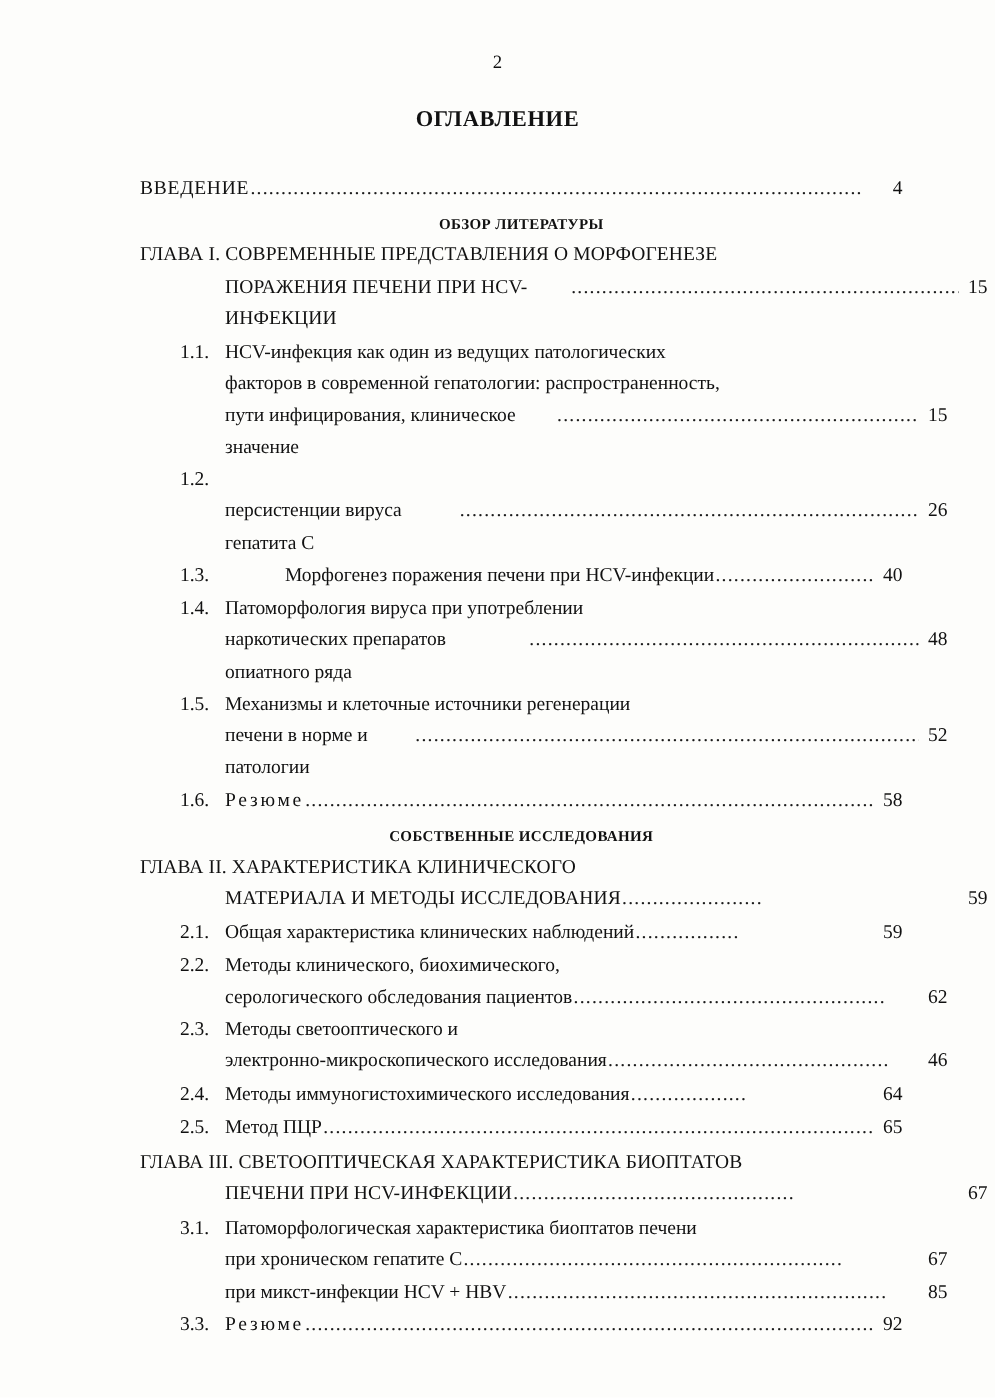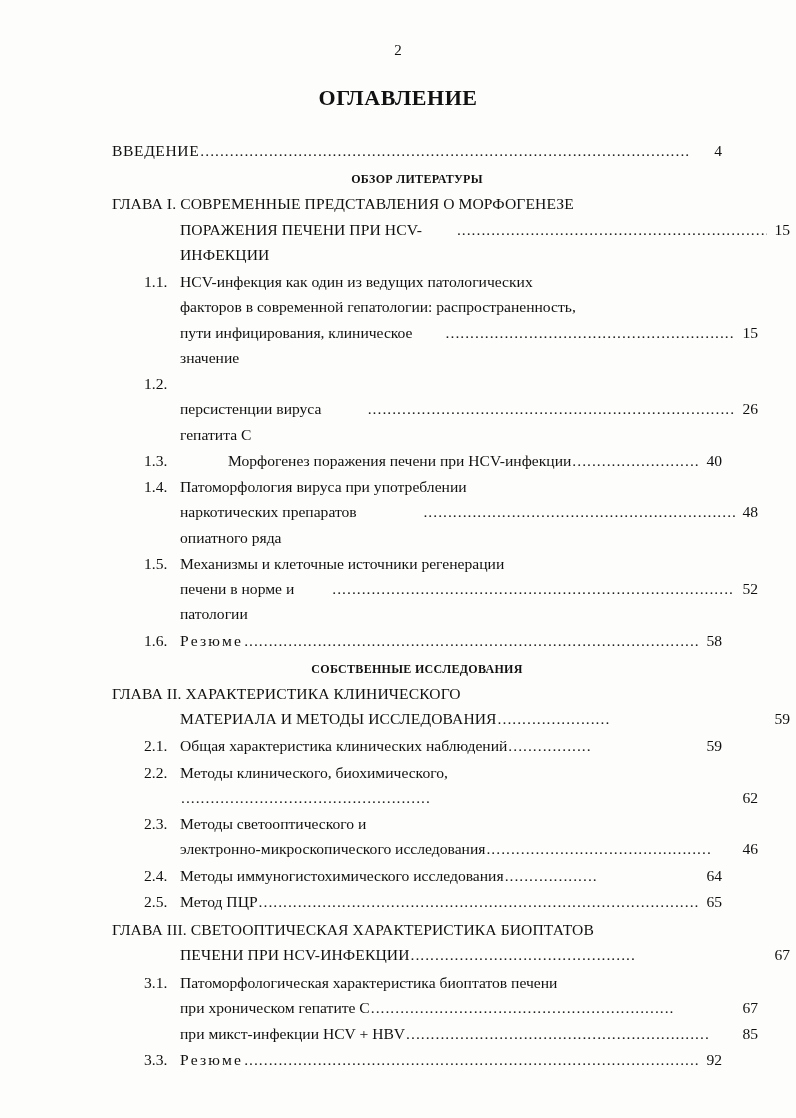--- a/index.html
+++ b/index.html
@@ -30,21 +30,21 @@
     text-align: center;
     font-size: 15px;
     font-family: "Liberation Serif", serif;
   }
   .doc-title {
     position: absolute;
     top: 85px;
     left: 0;
     width: 796px;
     text-align: center;
-    font-size: 22px;
+    font-size: 18px;
     font-weight: bold;
     letter-spacing: 0.5px;
     font-family: "Liberation Serif", serif;
   }
   .toc {
     position: absolute;
     top: 138px;
     left: 112px;
     width: 610px;
   }
@@ -254,20 +254,21 @@
       </div>
     </div>
 
     <div class="sub">
       <div class="row first noleader">
         <span class="num">2.2.</span>
         <span class="body txt">Методы клинического, биохимического,</span>
         <span class="leader"></span>
       </div>
       <div class="row cont">
+        <span class="txt">серологического обследования пациентов</span>
         <span class="leader">...................................................</span>
         <span class="pg">62</span>
       </div>
     </div>
 
     <div class="sub">
       <div class="row first noleader">
         <span class="num">2.3.</span>
         <span class="body txt">Методы светооптического и</span>
         <span class="leader"></span>

